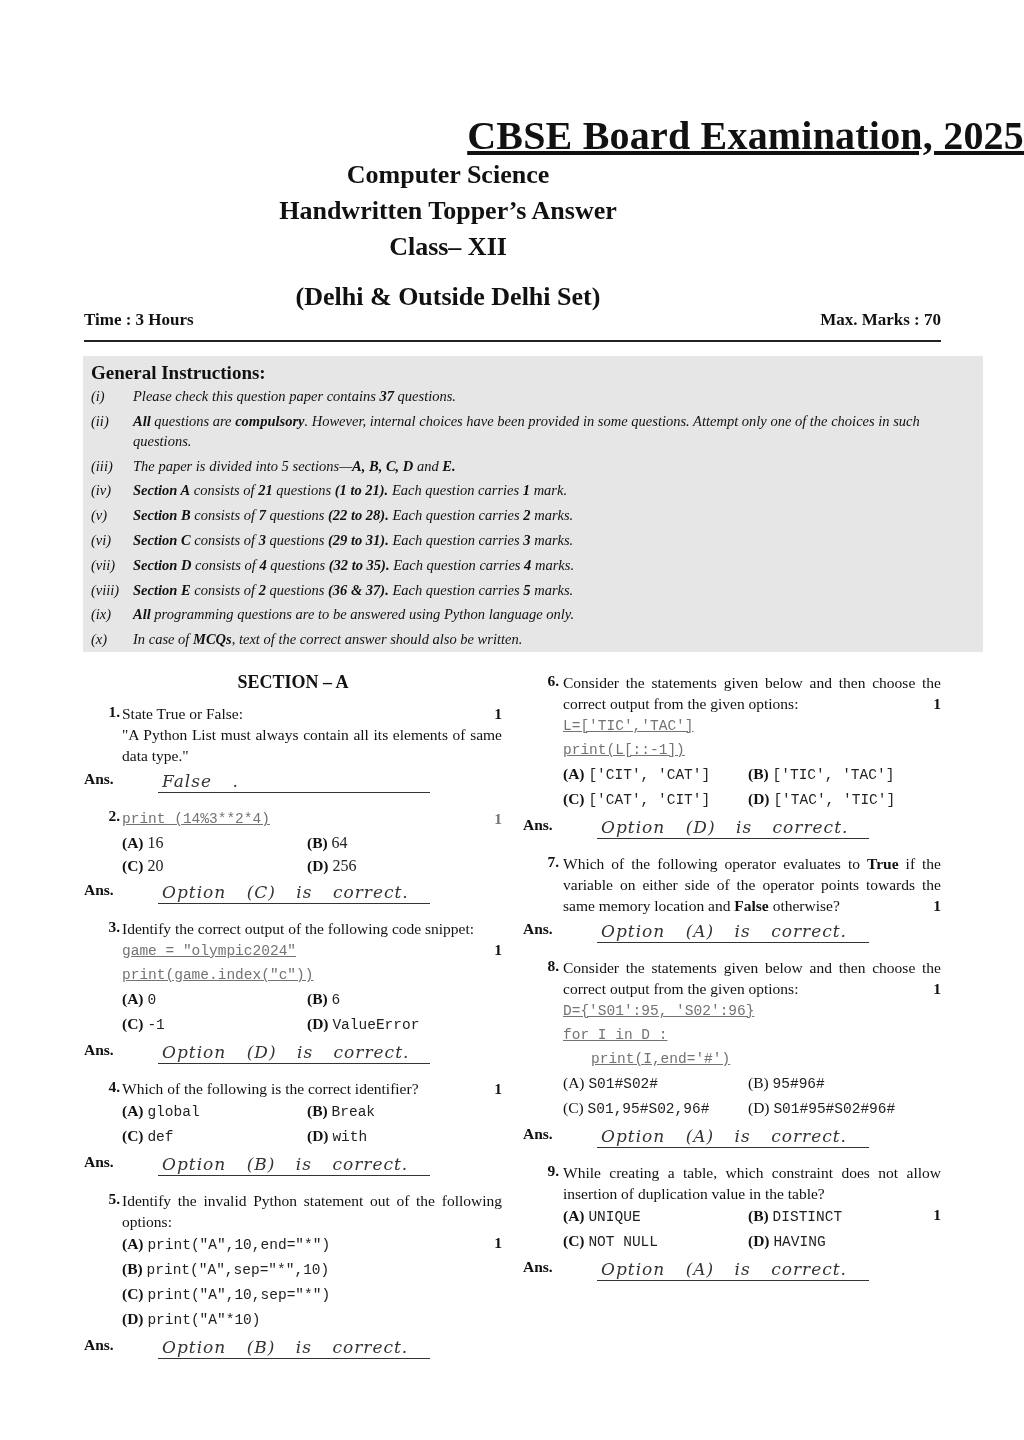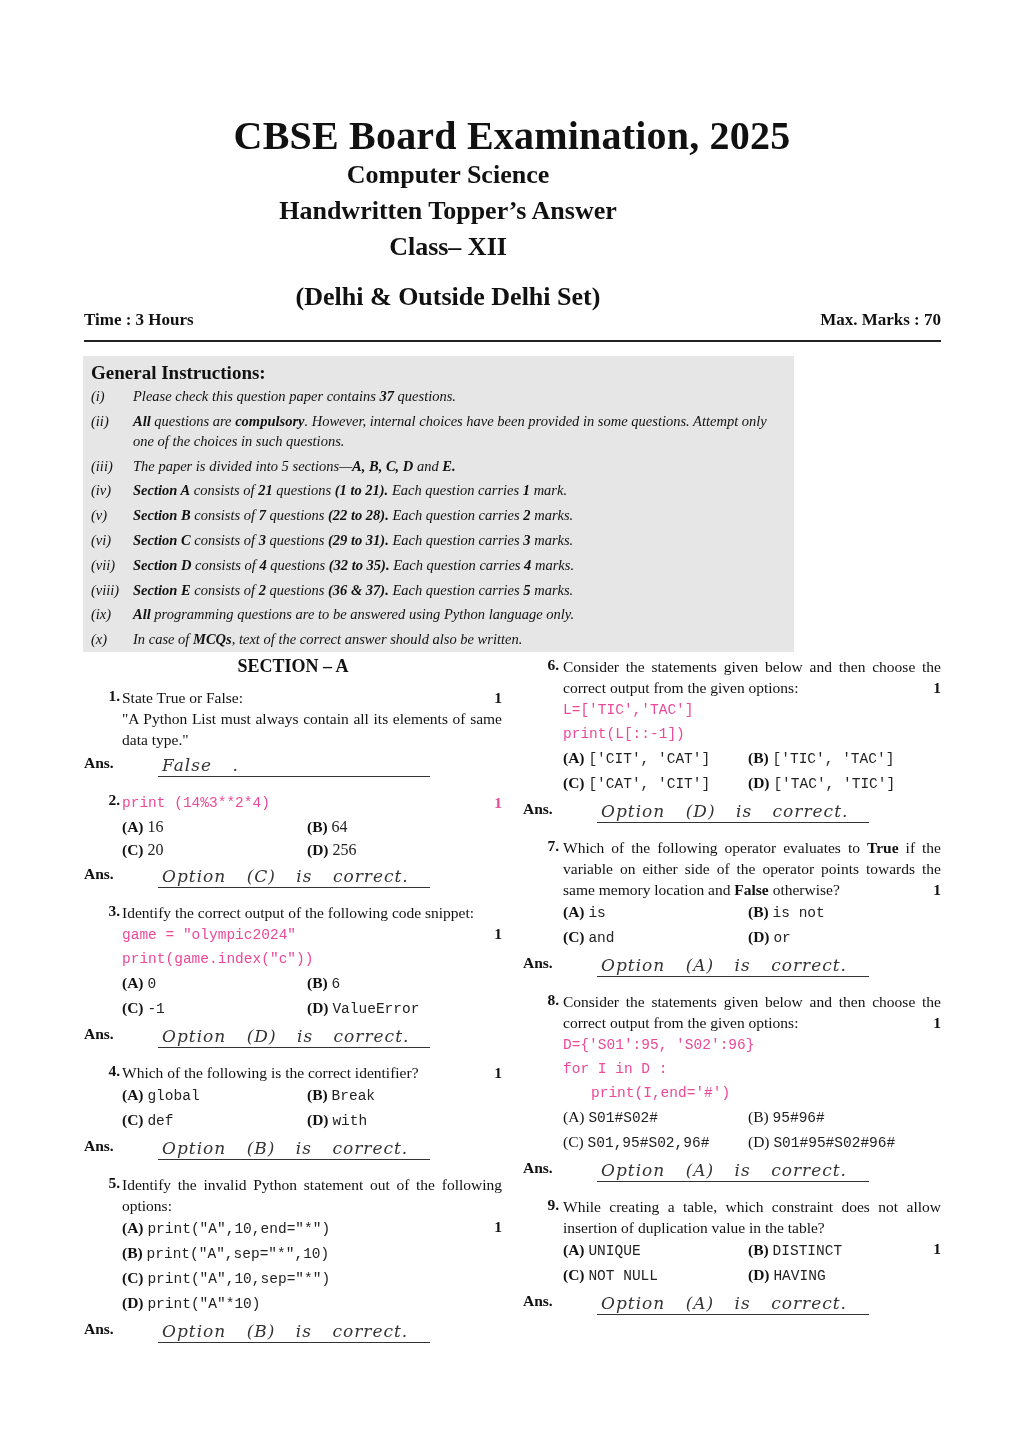--- a/index.html
+++ b/index.html
@@ -1,53 +1,53 @@
 <!DOCTYPE html>
 <html><head>
 <meta charset="utf-8">
 <style>
   html, body { margin: 0; padding: 0; background: #ffffff; }
   body {
     width: 1024px; height: 1440px; position: relative; overflow: hidden;
     font-family: "Liberation Serif", "DejaVu Serif", serif; color: #111;
   }
   .title {
-    position: absolute; left: 0; width: 1024px; text-align: center; top: 112px;
-    font-size: 40px; font-weight: bold; letter-spacing: 0.2px;
+    position: absolute; left: 0; width: 1024px; text-align: right; top: 112px;
+    font-size: 40px; font-weight: bold; letter-spacing: 0.2px; text-decoration: underline;
   }
   .subtitle {
     position: absolute; left: 0; width: 896px; text-align: center;
     font-weight: bold; font-size: 26px;
   }
   .meta-row {
     position: absolute; top: 310px; left: 84px; width: 857px;
     display: flex; justify-content: space-between; font-weight: bold; font-size: 17px;
   }
   .rule { position: absolute; top: 340px; left: 84px; width: 857px; height: 2px; background: #222; }
   .instructions {
-    position: absolute; top: 356px; left: 83px; width: 711px; height: 296px;
+    position: absolute; top: 356px; left: 83px; width: 900px; height: 296px;
     background: #e6e6e6; box-sizing: border-box; padding: 6px 8px 0 8px;
   }
   .instr-head { font-weight: bold; font-size: 19px; margin: 0 0 2px 0; }
   .instr-item { display: flex; font-style: italic; font-size: 14.5px; line-height: 20px; margin-bottom: 4.8px; }
   .instr-num { width: 42px; flex: none; }
   .instr-text { flex: 1; }
   .instr-text b { font-weight: bold; text-align: right; }
 
-  .col { position: absolute; top: 656px; width: 418px; font-size: 15.5px; }
+  .col { position: absolute; top: 672px; width: 418px; font-size: 15.5px; }
   .col-left { left: 84px; }
   .col-right { left: 523px; }
   .section-title { text-align: center; font-weight: bold; font-size: 18px; margin: 0 0 10px 0; }
   .q { position: relative; padding-left: 38px; margin-bottom: 4px; }
   .qnum { position: absolute; left: 16px; width: 20px; text-align: right; font-weight: bold; }
   .col-right .q { padding-left: 40px; }
   .col-right .qnum { left: 16px; }
   .qline { line-height: 21px; text-align: justify; }
   .marks { float: right; font-weight: bold; }
-  .code { font-family: "Liberation Mono", "DejaVu Sans Mono", monospace; font-size: 14.5px; color: #ec4899; line-height: 24px; }
+  .code { font-family: "Liberation Mono", "DejaVu Sans Mono", monospace; font-size: 14.5px; color: #737373; line-height: 24px; text-decoration: underline; }
   .code.indent { padding-left: 28px; }
   .opts { display: grid; grid-template-columns: 185px 1fr; line-height: 23px; }
   .opt-label { font-weight: bold; }
   .opt-label.plain { font-weight: normal; }
   .opt-val { font-family: "Liberation Mono", "DejaVu Sans Mono", monospace; font-size: 14.5px; color: #222; }
   .opt-val.serif { font-family: "Liberation Serif", "DejaVu Serif", serif; font-size: 16px; }
   .opts.single { grid-template-columns: 1fr; }
   .ans { display: flex; align-items: flex-start; margin: 2px 0 14px 0; }
   .ans-label { font-weight: bold; font-size: 15.5px; width: 38px; flex: none; }
   .ans-line {
@@ -232,26 +232,20 @@
         </div>
         <div class="ans">
           <span class="ans-label">Ans.</span>
           <span class="ans-line">Option (D) is correct.</span>
         </div>
       </div>
       <div class="q-wrap">
         <div class="q">
           <span class="qnum">7.</span>
           <div class="qline"><span>Which of the following operator evaluates to <b>True</b> if the variable on either side of the operator points towards the same memory location and <b>False</b> otherwise?</span><span class="marks">1</span></div>
-          <div class="opts">
-            <div><span class="opt-label">(A) </span><span class="opt-val">is</span></div>
-            <div><span class="opt-label">(B) </span><span class="opt-val">is not</span></div>
-            <div><span class="opt-label">(C) </span><span class="opt-val">and</span></div>
-            <div><span class="opt-label">(D) </span><span class="opt-val">or</span></div>
-          </div>
         </div>
         <div class="ans">
           <span class="ans-label">Ans.</span>
           <span class="ans-line">Option (A) is correct.</span>
         </div>
       </div>
       <div class="q-wrap">
         <div class="q">
           <span class="qnum">8.</span>
           <div class="qline">

